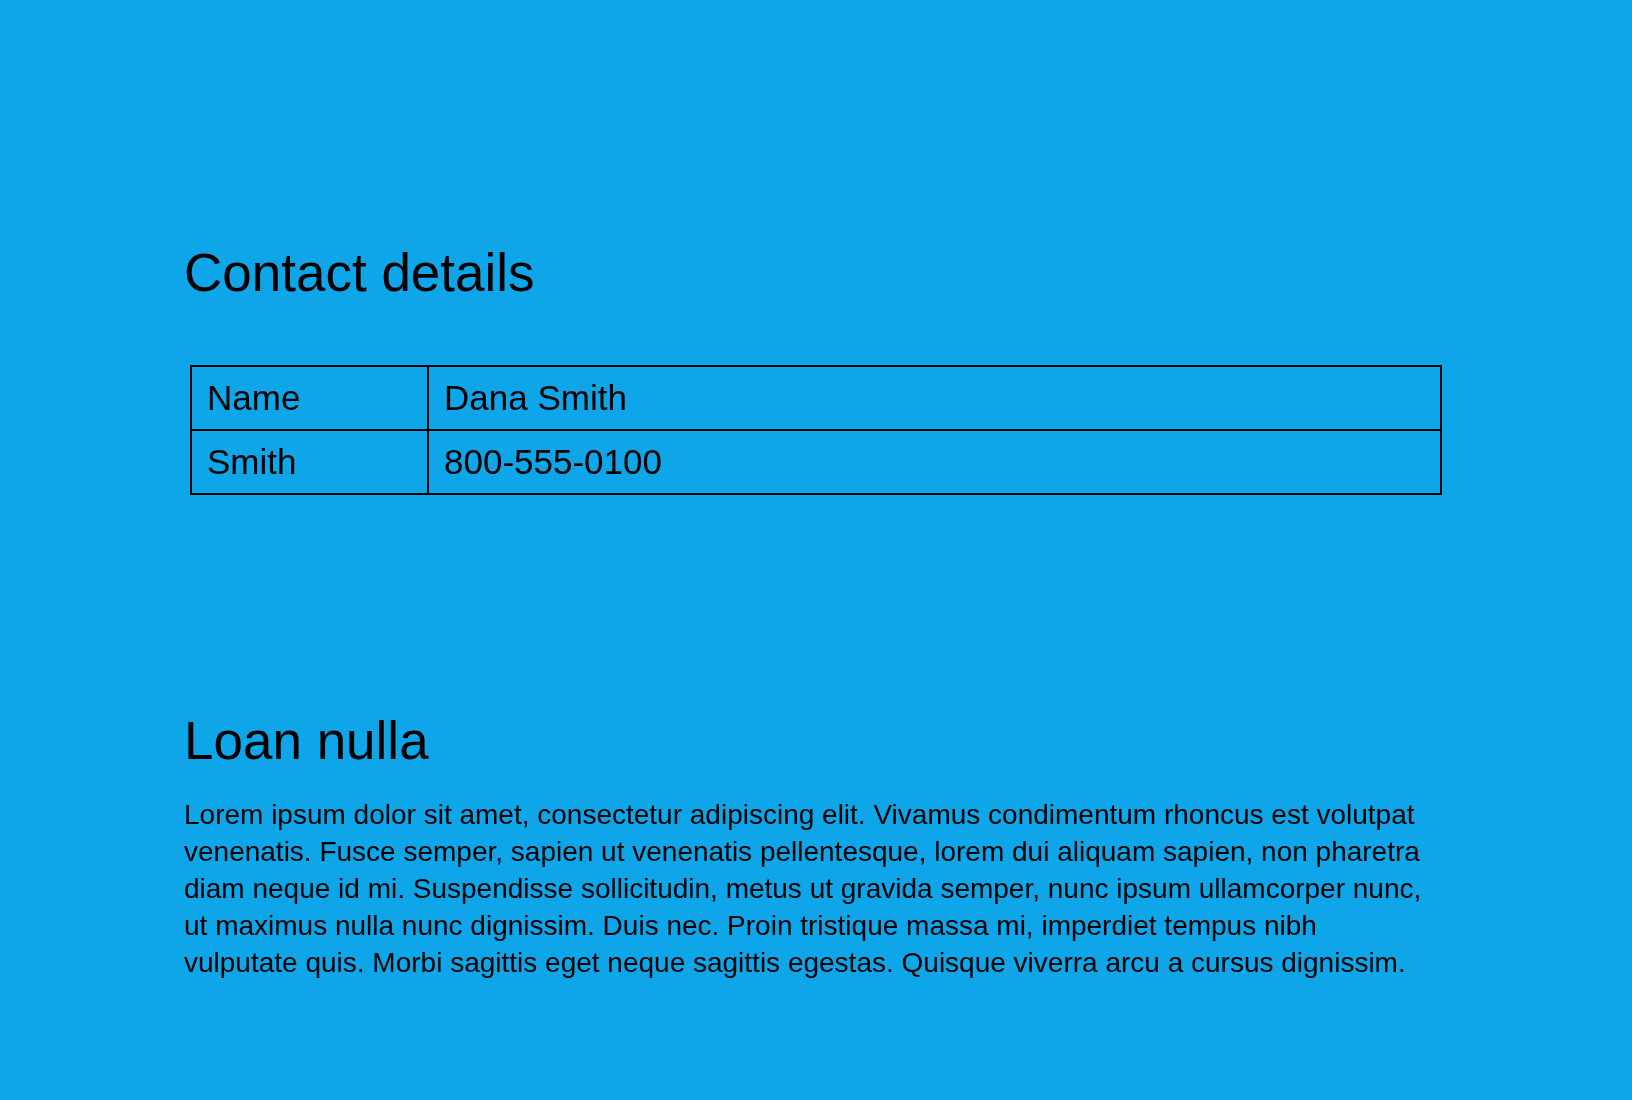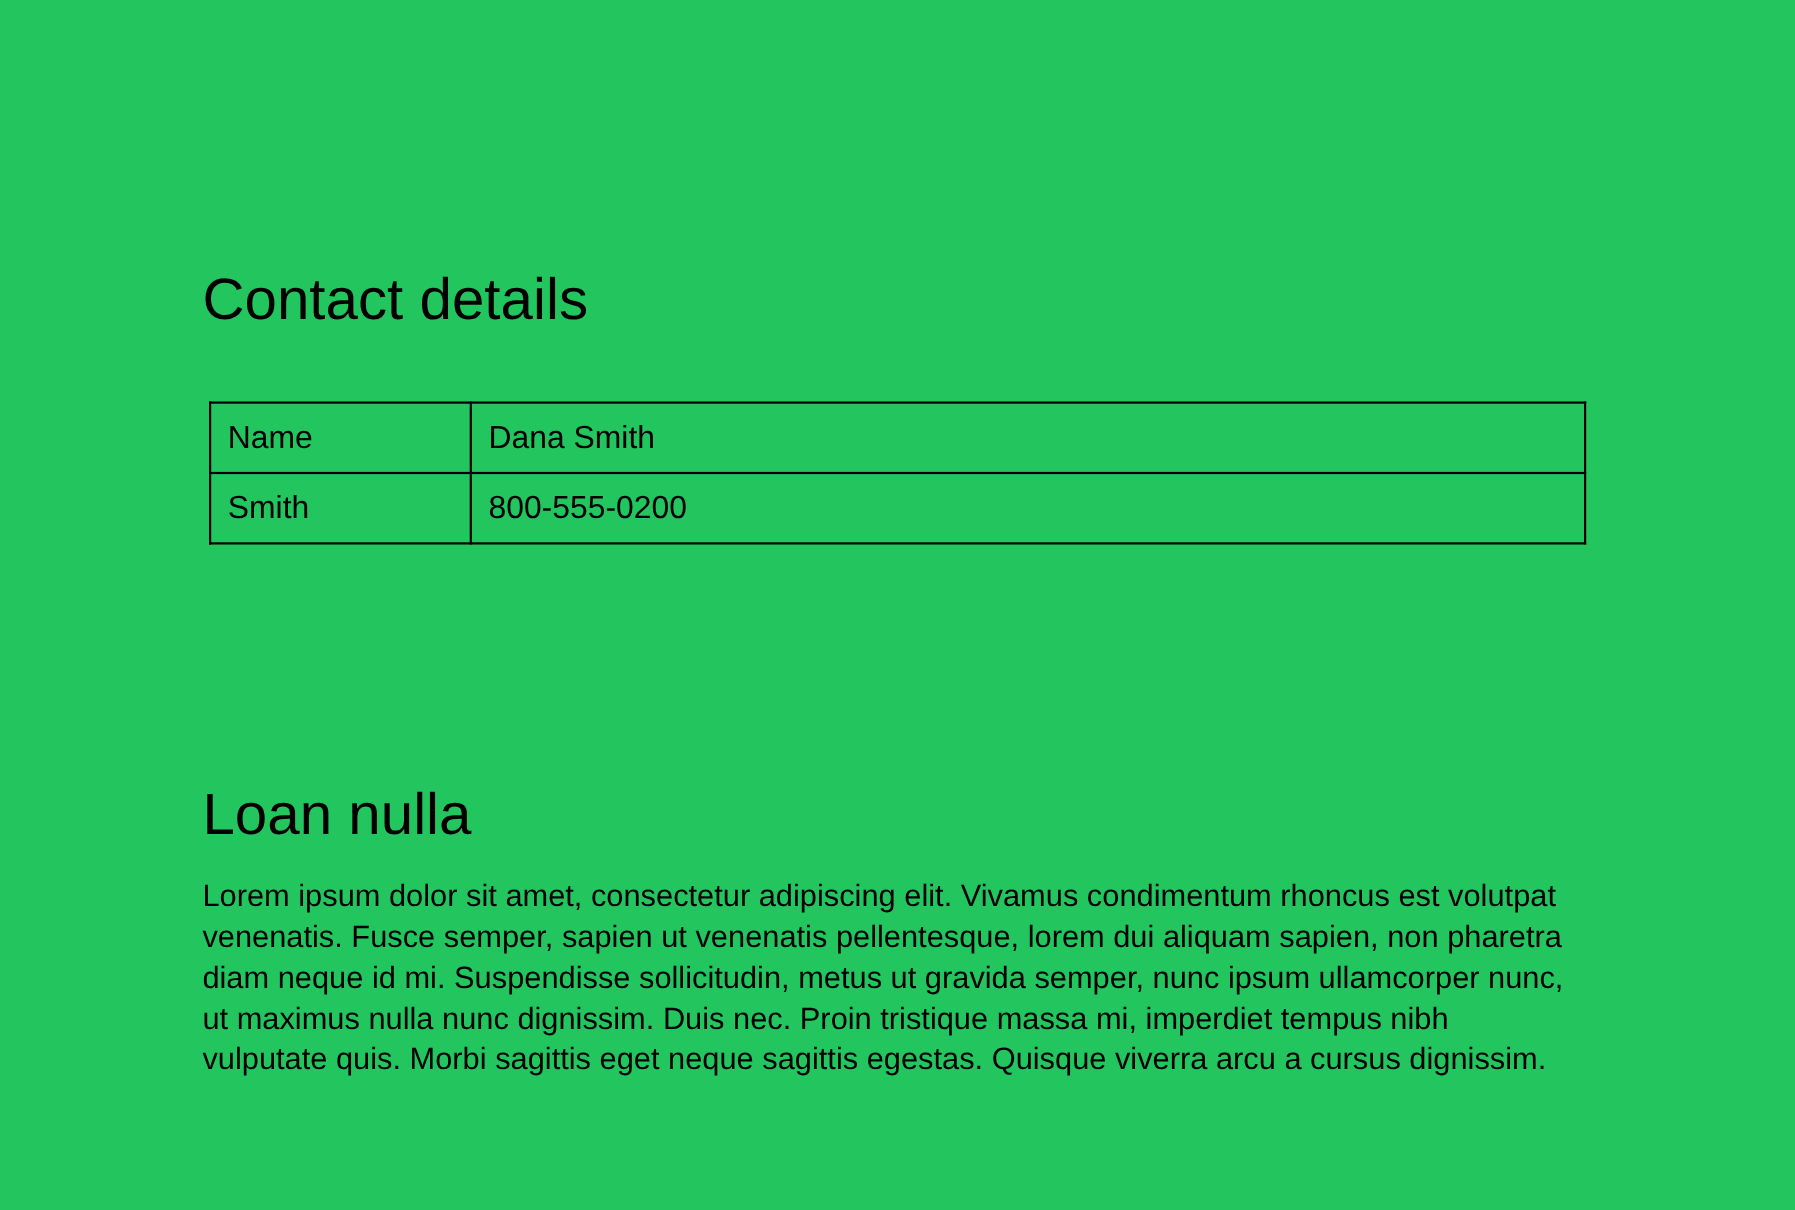--- a/index.html
+++ b/index.html
@@ -4,21 +4,21 @@
 <style>
   html, body {
     margin: 0;
     padding: 0;
     background: #ffffff;
   }
   .page {
     position: relative;
     width: 1632px;
     height: 1100px;
-    background: #22c55e;
+    background: #0ea5e9;
     overflow: hidden;
     font-family: "Liberation Sans", sans-serif;
     color: #000000;
   }
   .doc-heading {
     position: absolute;
     left: 184px;
     margin: 0;
     font-size: 53px;
     font-weight: 400;
@@ -34,21 +34,21 @@
     left: 190px;
     top: 365px;
     width: 1252px;
     border-collapse: collapse;
     table-layout: fixed;
   }
   table.contact-table td {
     border: 2px solid #000000;
     height: 62px;
     padding: 0 0 0 15px;
-    font-size: 29px;
+    font-size: 35px;
     line-height: 1.2;
     vertical-align: middle;
     font-weight: 400;
     overflow: hidden;
     white-space: nowrap;
   }
   table.contact-table td.label-col { width: 220px; }
 
   .body-paragraph {
     position: absolute;
@@ -70,21 +70,21 @@
   <h1 class="doc-heading" id="contact-heading">Contact details</h1>
 
   <table class="contact-table">
     <tbody>
       <tr>
         <td class="label-col">Name</td>
         <td>Dana Smith</td>
       </tr>
       <tr>
         <td class="label-col">Smith</td>
-        <td>800-555-0200</td>
+        <td>800-555-0100</td>
       </tr>
     </tbody>
   </table>
 
   <h1 class="doc-heading" id="loan-heading">Loan nulla</h1>
 
   <p class="body-paragraph">Lorem ipsum dolor sit amet, consectetur adipiscing elit. Vivamus condimentum rhoncus est volutpat venenatis. Fusce semper, sapien ut venenatis pellentesque, lorem dui aliquam sapien, non pharetra diam neque id mi. Suspendisse sollicitudin, metus ut gravida semper, nunc ipsum ullamcorper nunc, ut maximus nulla nunc dignissim. Duis nec. Proin tristique massa mi, imperdiet tempus nibh vulputate quis. Morbi sagittis eget neque sagittis egestas. Quisque viverra arcu a cursus dignissim.</p>
 
 </div>
 

